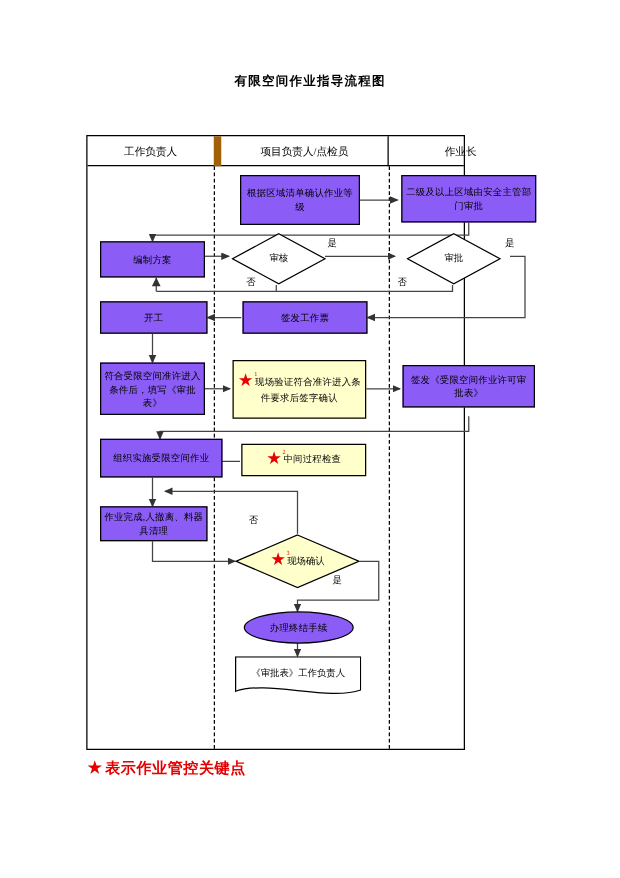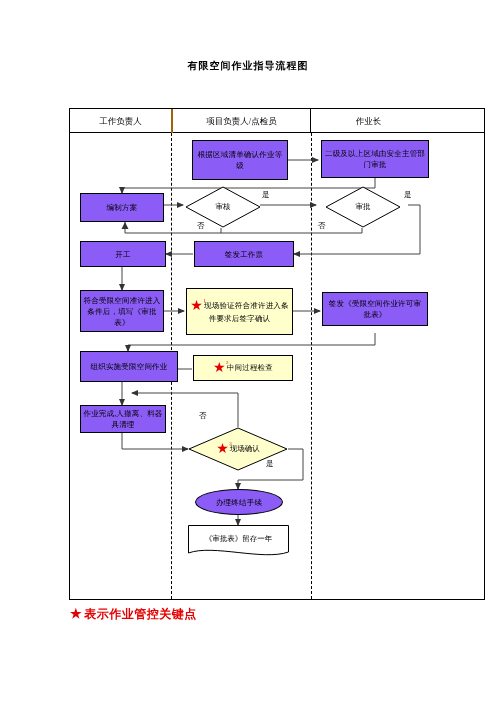--- a/index.html
+++ b/index.html
@@ -39,21 +39,21 @@
     letter-spacing: 1px;
     color: #000;
     line-height: 24px;
     margin-top: 6px;
   }
 
   
   .frame {
     position: absolute;
     left: 69px; top: 108px;
-    width: 416px; height: 492px;
+    width: 303px; height: 492px;
     border: 1px solid #000;
     box-sizing: border-box;
     background: #fff;
   }
   .header-row {
     position: absolute;
     left: 0; top: 0;
     width: 100%;
     height: 24px;
     border-bottom: 1px solid #000;
@@ -63,21 +63,21 @@
     position: absolute;
     top: 0;
     height: 24px;
     line-height: 24px;
     text-align: center;
     font-size: 8.5px;
     color: #000;
     box-sizing: border-box;
   }
   .hc1 { left: 0px;   width: 101px; }
-  .hc2 { left: 101px; width: 140px; border-left: 2px solid #a16207; border-right: 1px solid #000; }
+  .hc2 { left: 101px; width: 140px; border-left: 6px solid #a16207; border-right: 1px solid #000; }
   .hc3 { left: 241px; width: 115px; }
 
   .lane-divider {
     position: absolute;
     top: 24px;
     width: 0;
     height: 466px;
     border-left: 1px dashed #000;
   }
   .ld1 { left: 101px; }
@@ -345,20 +345,20 @@
   <div class="edge-label" style="left:266px; top:459px;">是</div>
 
   <div class="node rounded" style="left:195px; top:489px; width:88px; height:26px;">
     <span>办理终结手续</span>
   </div>
 
   <div class="doc-node" style="left:188px; top:525px; width:101px; height:34px;">
     <svg width="101" height="34" viewBox="0 0 101 34">
       <path d="M0.5,0.5 L100.5,0.5 L100.5,27 C75,36 25,19 0.5,28 Z" fill="#ffffff" stroke="#000" stroke-width="1"></path>
     </svg>
-    <div class="doc-text" style="height:27px;">《审批表》留存一年</div>
+    <div class="doc-text" style="height:27px;">《审批表》工作负责人</div>
   </div>
 
   <div class="legend">
     <span class="legend-star">★</span><span>表示作业管控关键点</span>
   </div>
 
 </div>
 
 </body></html>

